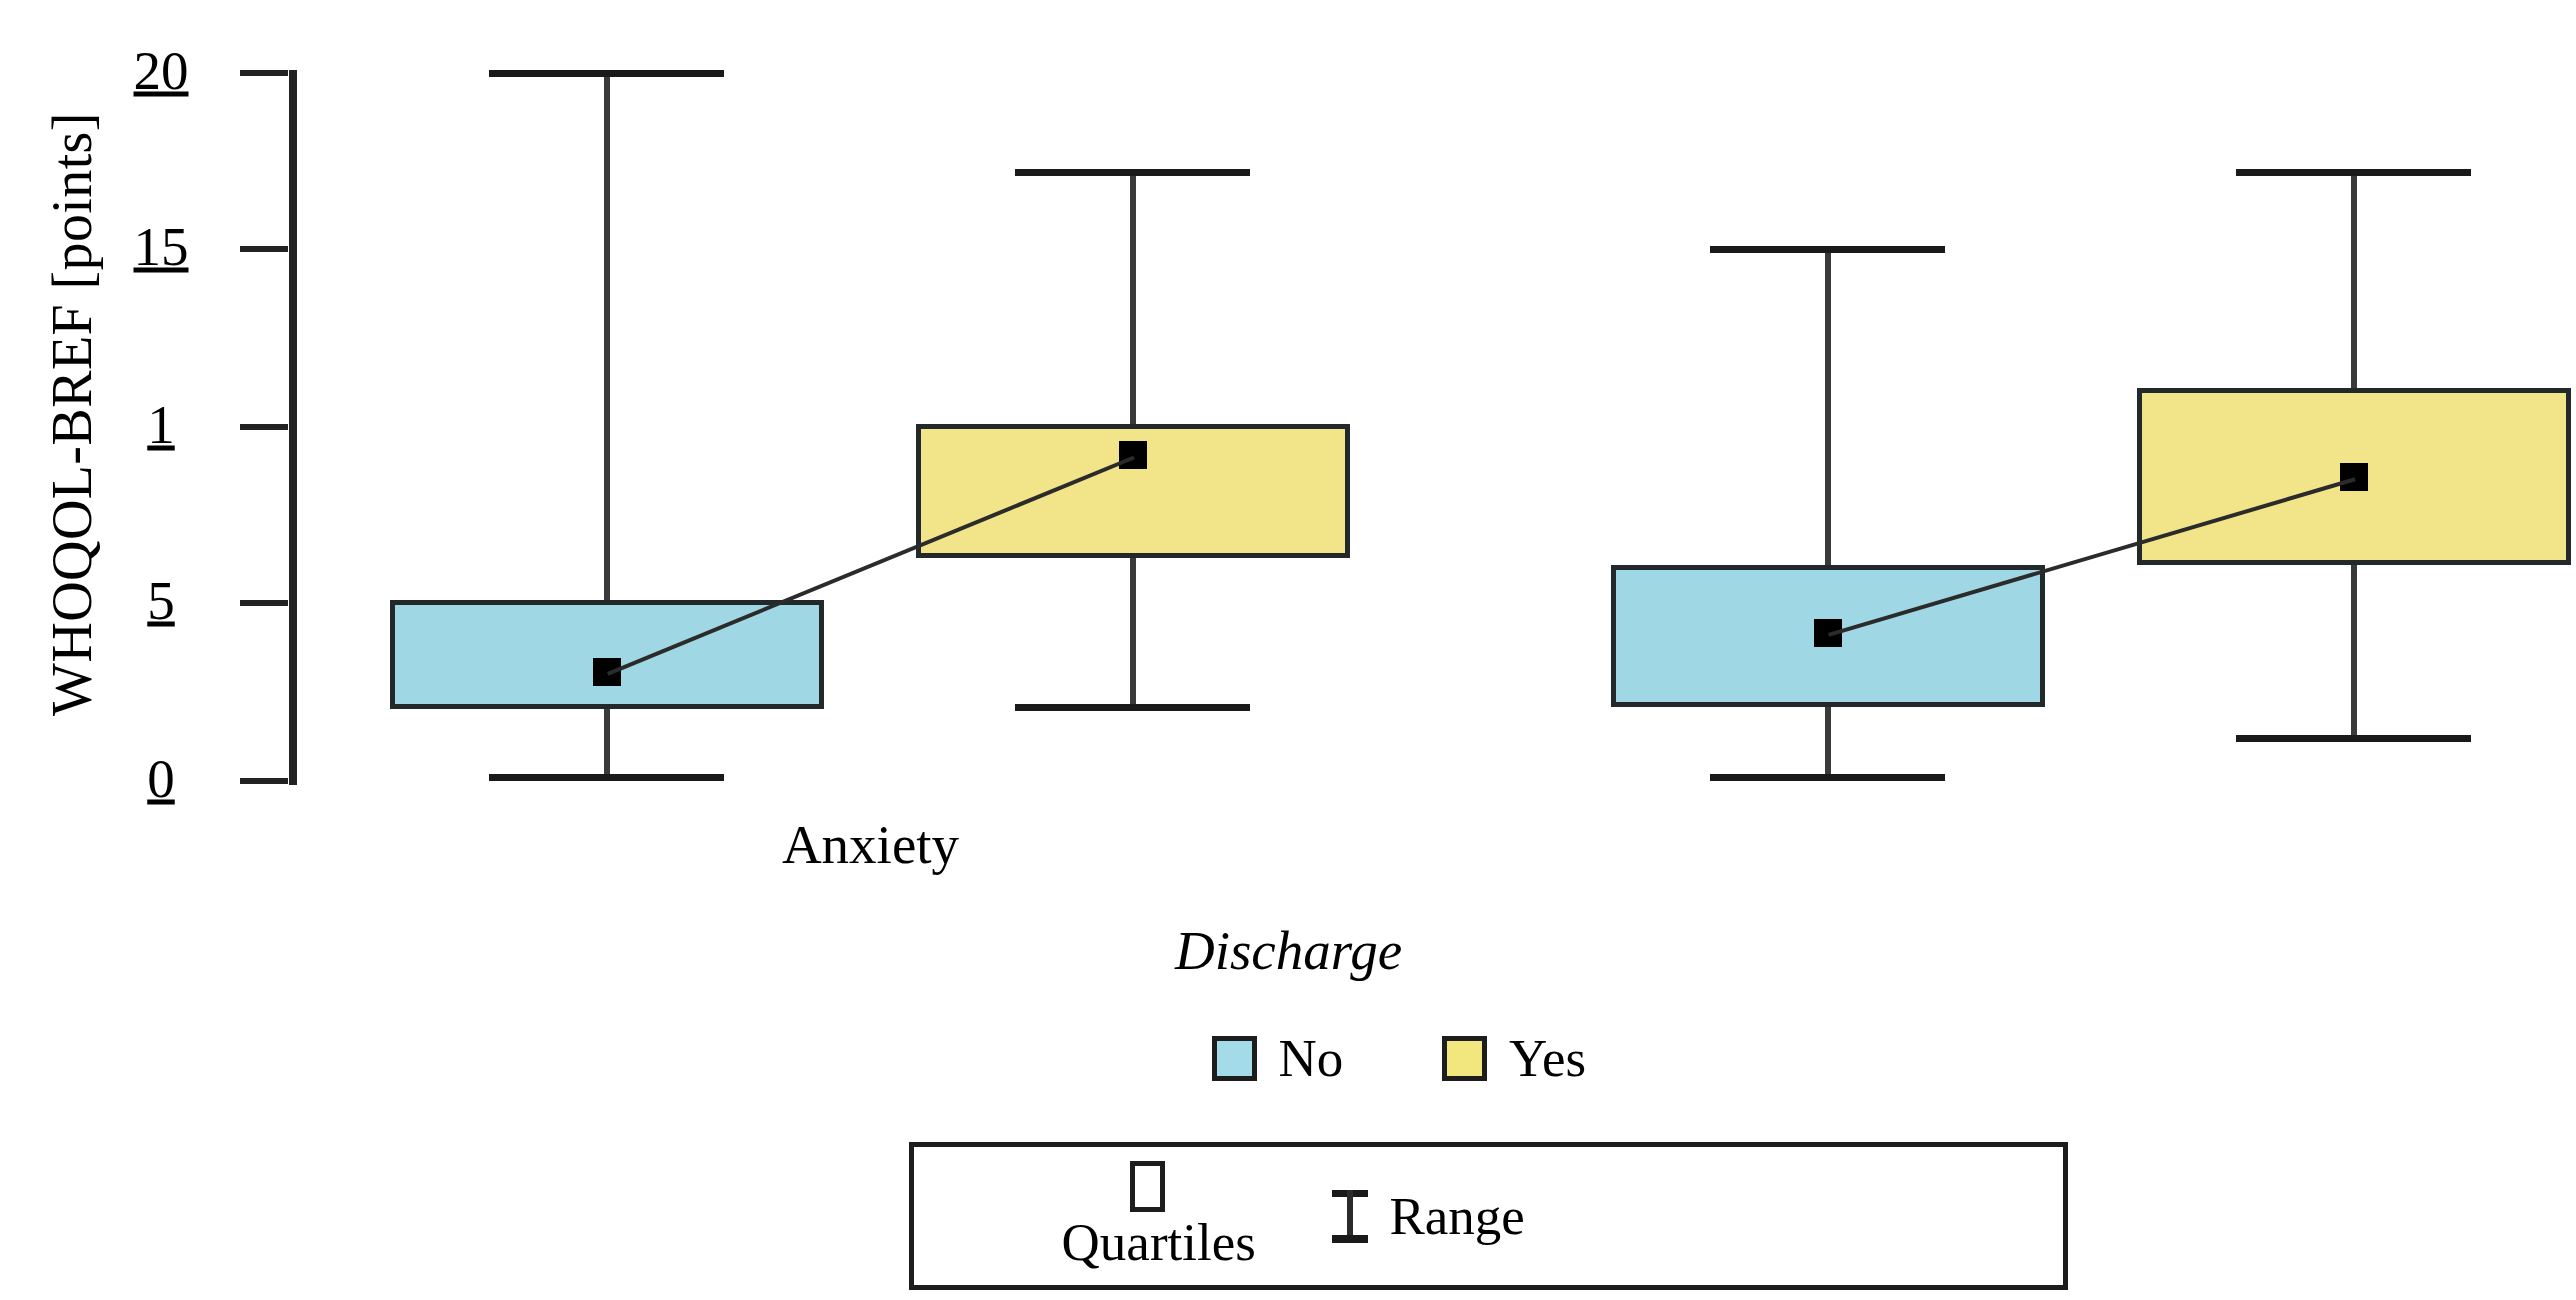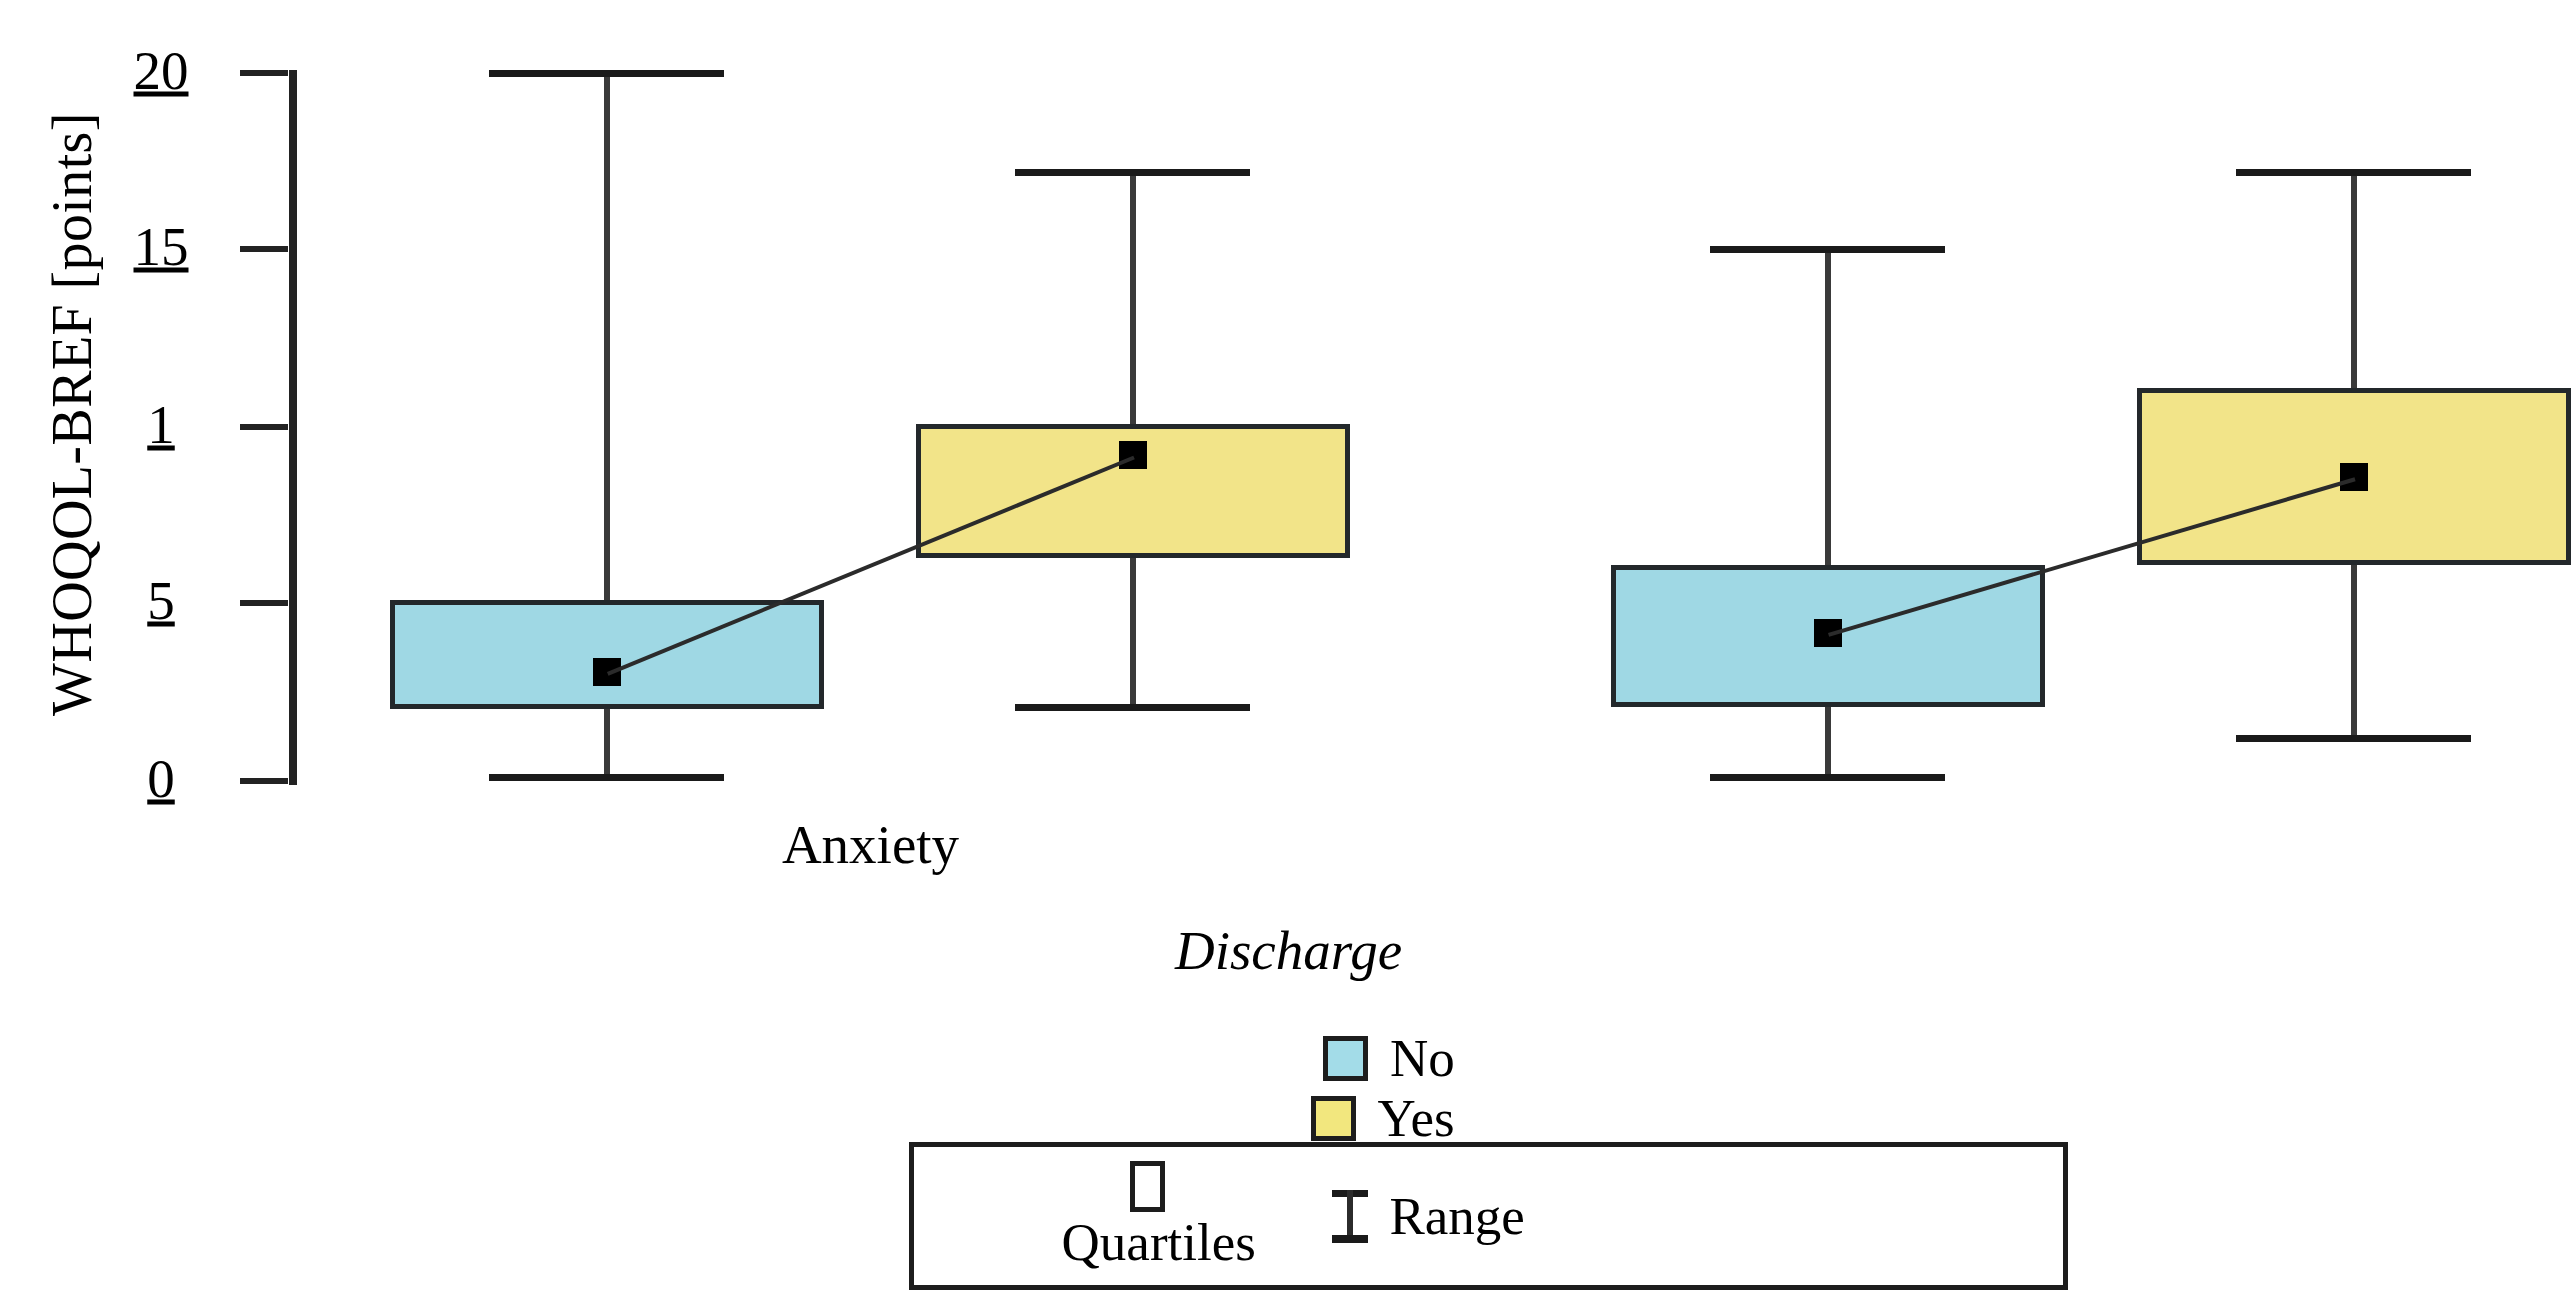--- a/index.html
+++ b/index.html
@@ -33,21 +33,21 @@
              margin-left:-14px;margin-top:-14px;}
   .connector{position:absolute;height:0;border-top:4.1px solid #2b2b2b;
              transform-origin:0 0;}
 
   
   .catlabel{position:absolute;font-size:55px;text-align:center;white-space:nowrap;}
 
   
   .legend-title{position:absolute;font-size:55px;text-align:center;
                 white-space:nowrap;}
-  .legend-row{position:absolute;display:flex;align-items:flex-end;flex-direction:column;}
+  .legend-row{position:absolute;display:flex;align-items:flex-start;}
   .legend-item{display:flex;align-items:center;}
   .swatch{width:45px;height:45px;border:5.8px solid #1d1d1d;box-sizing:border-box;}
   .swatch.blue{background:#A3DCE8;}
   .swatch.yellow{background:#F2E77E;}
   .swatch.white{background:#fff;}
   .swatch.black{background:#000;border-color:#000;width:40px;height:50px;}
   .legend-label{font-size:53px;margin-left:21.6px;white-space:nowrap;}
 
   .legend-box{position:absolute;border:5.8px solid #1d1d1d;background:#fff;
               box-sizing:border-box;display:flex;align-items:center;}

